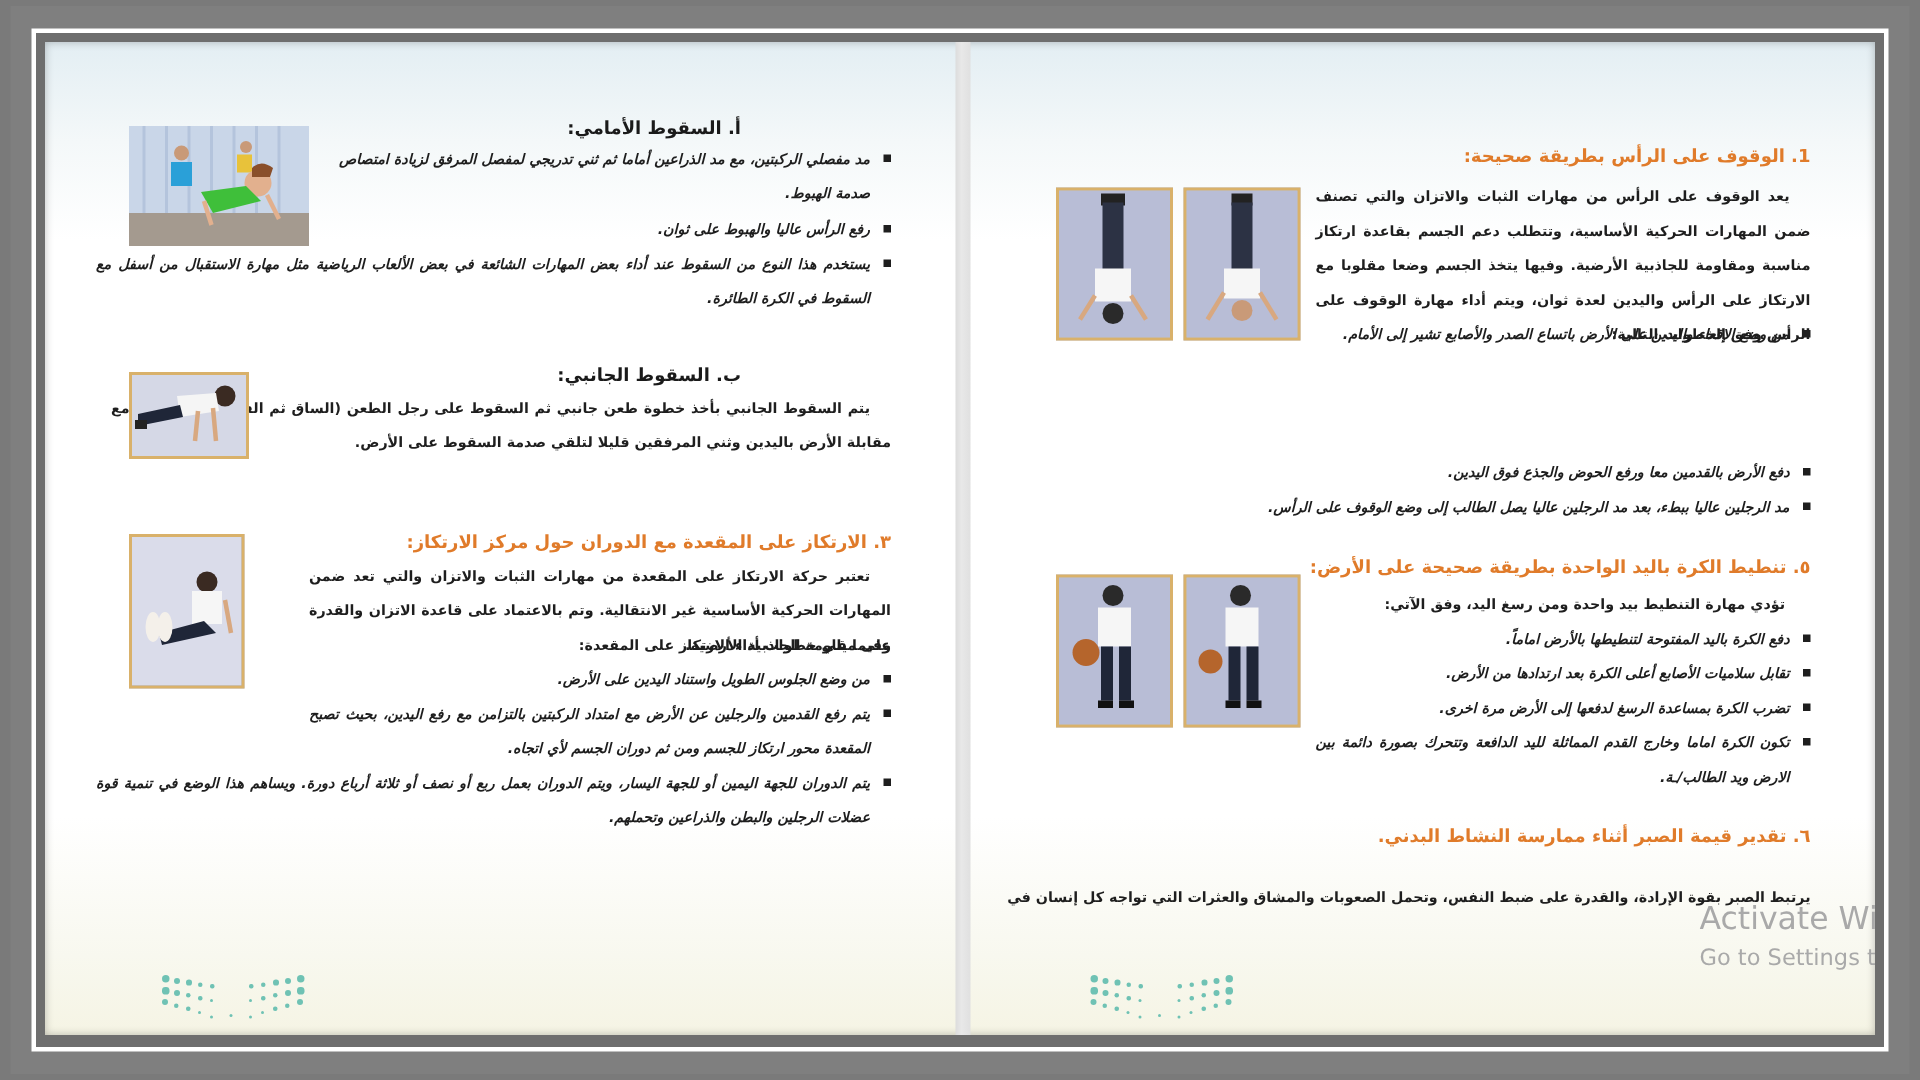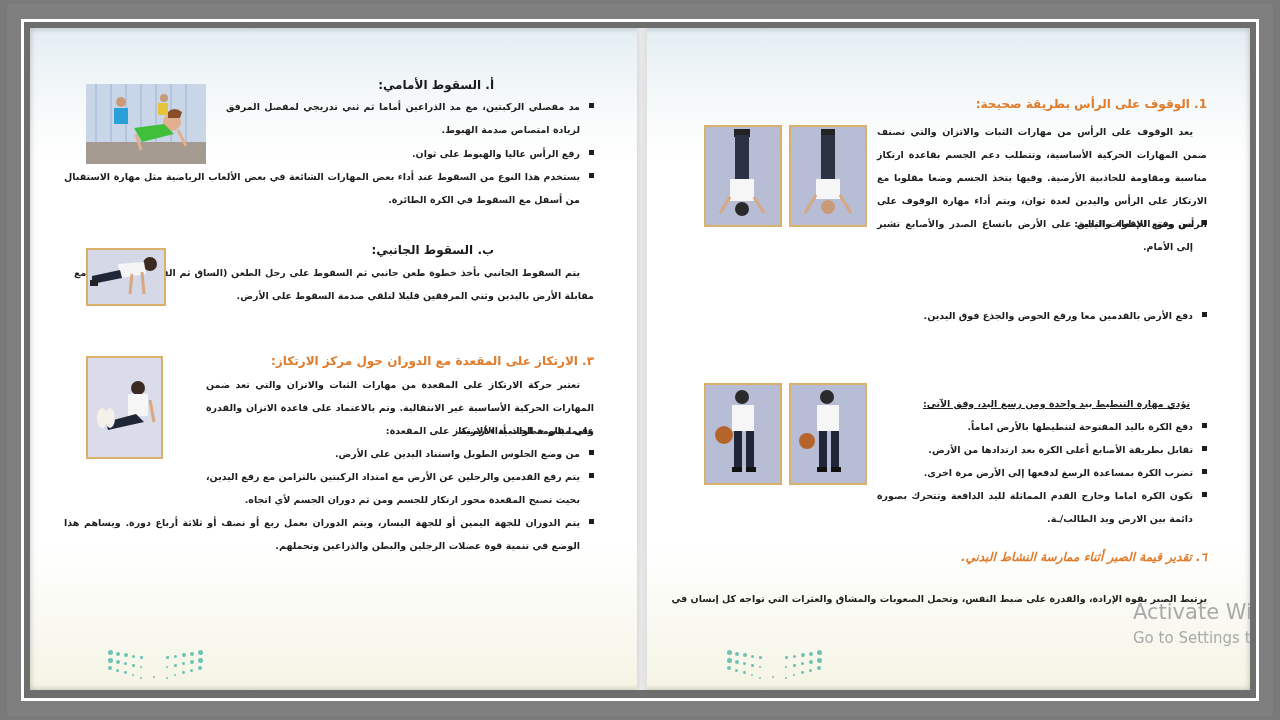--- a/index.html
+++ b/index.html
@@ -41,20 +41,21 @@
   .heading.black { color: #1a1a1a; }
   .heading.orange { color: #e07b2a; }
   .para {
     position: absolute; font-size: 9.5px; color: #1e1e1e; line-height: 23px;
     text-align: justify; font-weight: bold;
   }
   .bullet {
     position: absolute; font-size: 9.5px; color: #1e1e1e; line-height: 23px;
     font-weight: bold; text-align: justify;
     padding-right: 14px;
+    font-style: italic;
   }
   .bullet::before {
     content: ""; position: absolute; right: 0; top: 8px;
     width: 5px; height: 5px; background: #1e1e1e;
   }
   .photo {
     position: absolute; border: 2px solid #d9b16a; background: #b9bfd6; overflow: hidden;
   }
   .photo.soft { border: none; background: linear-gradient(180deg,#c6d3e6,#d7e0ee 60%,#b9b3aa); }
   .logo { position: absolute; width: 95px; height: 34px; }
@@ -169,20 +170,21 @@
   </div>
 
   <div class="gutter"></div>
 
   <div class="page page-right">
 
     <div class="heading orange" style="right:43px; top:69px;">1. الوقوف على الرأس بطريقة صحيحة:</div>
     <div class="para" style="right:43px; top:92px; width:330px; text-indent:14px;">يعد الوقوف على الرأس من مهارات الثبات والاتزان والتي تصنف ضمن المهارات الحركية الأساسية، وتتطلب دعم الجسم بقاعدة ارتكاز مناسبة ومقاومة للجاذبية الأرضية. وفيها يتخذ الجسم وضعا مقلوبا مع الارتكاز على الرأس واليدين لعدة ثوان، ويتم أداء مهارة الوقوف على الرأس وفق الخطوات التالية:</div>
     <div class="bullet" style="right:43px; top:184px; width:330px;">من وضع الإقعاء واليدين على الأرض باتساع الصدر والأصابع تشير إلى الأمام.</div>
     <div class="bullet" style="right:43px; top:276px; width:505px;">دفع الأرض بالقدمين معا ورفع الحوض والجذع فوق اليدين.</div>
+    <div class="bullet" style="right:43px; top:299px; width:505px;">مد الرجلين عاليا ببطء، بعد مد الرجلين عاليا يصل الطالب إلى وضع الوقوف على الرأس.</div>
 
     <div class="photo" style="left:57px; top:97px; width:78px; height:102px;">
       <svg width="74" height="98" viewBox="0 0 74 98">
         <rect width="74" height="98" fill="#b8bdd6"></rect>
         <rect x="28" y="2" width="16" height="8" fill="#222"></rect>
         <rect x="29" y="8" width="14" height="46" fill="#2c3244"></rect>
         <rect x="24" y="52" width="24" height="22" fill="#f6f6f6"></rect>
         <circle cx="36" cy="82" r="7" fill="#2a2a2a"></circle>
         <line x1="24" y1="70" x2="14" y2="86" stroke="#d8a880" stroke-width="3"></line>
         <line x1="48" y1="70" x2="58" y2="86" stroke="#d8a880" stroke-width="3"></line>
@@ -193,23 +195,24 @@
         <rect width="74" height="98" fill="#b8bdd6"></rect>
         <rect x="30" y="2" width="14" height="8" fill="#222"></rect>
         <rect x="30" y="8" width="14" height="46" fill="#2c3244"></rect>
         <rect x="25" y="52" width="24" height="20" fill="#f6f6f6"></rect>
         <circle cx="37" cy="80" r="7" fill="#c99a78"></circle>
         <line x1="25" y1="68" x2="14" y2="86" stroke="#d8a880" stroke-width="3"></line>
         <line x1="49" y1="68" x2="60" y2="86" stroke="#d8a880" stroke-width="3"></line>
       </svg>
     </div>
 
-    <div class="para" style="right:60px; top:364px; width:330px;text-decoration:underline;">تؤدي مهارة التنطيط بيد واحدة ومن رسغ اليد، وفق الآتي:</div>
+    <div class="heading orange" style="right:43px; top:343px;">٥. تنطيط الكرة باليد الواحدة بطريقة صحيحة على الأرض:</div>
+    <div class="para" style="right:60px; top:364px; width:330px;">تؤدي مهارة التنطيط بيد واحدة ومن رسغ اليد، وفق الآتي:</div>
     <div class="bullet" style="right:43px; top:387px; width:330px;">دفع الكرة باليد المفتوحة لتنطيطها بالأرض اماماً.</div>
-    <div class="bullet" style="right:43px; top:410px; width:330px;">تقابل بطريقة الأصابع أعلى الكرة بعد ارتدادها من الأرض.</div>
+    <div class="bullet" style="right:43px; top:410px; width:330px;">تقابل سلاميات الأصابع أعلى الكرة بعد ارتدادها من الأرض.</div>
     <div class="bullet" style="right:43px; top:433px; width:330px;">تضرب الكرة بمساعدة الرسغ لدفعها إلى الأرض مرة اخرى.</div>
     <div class="bullet" style="right:43px; top:456px; width:330px;">تكون الكرة اماما وخارج القدم المماثلة لليد الدافعة وتتحرك بصورة دائمة بين الارض ويد الطالب/ـة.</div>
 
     <div class="photo" style="left:57px; top:355px; width:78px; height:102px;">
       <svg width="74" height="98" viewBox="0 0 74 98">
         <rect width="74" height="98" fill="#b8bdd6"></rect>
         <circle cx="36" cy="12" r="7" fill="#2a2a2a"></circle>
         <rect x="26" y="20" width="22" height="26" fill="#f6f6f6"></rect>
         <rect x="28" y="46" width="8" height="36" fill="#1f2638"></rect>
         <rect x="40" y="46" width="8" height="36" fill="#1f2638"></rect>
@@ -224,21 +227,21 @@
         <circle cx="36" cy="12" r="7" fill="#2a2a2a"></circle>
         <rect x="26" y="20" width="22" height="26" fill="#f6f6f6"></rect>
         <rect x="28" y="46" width="8" height="36" fill="#1f2638"></rect>
         <rect x="40" y="46" width="8" height="36" fill="#1f2638"></rect>
         <circle cx="16" cy="56" r="8" fill="#b5652c"></circle>
         <rect x="26" y="82" width="10" height="5" fill="#111"></rect>
         <rect x="40" y="82" width="10" height="5" fill="#111"></rect>
       </svg>
     </div>
 
-    <div class="heading orange" style="right:43px; top:522px;font-style:italic;">٦. تقدير قيمة الصبر أثناء ممارسة النشاط البدني.</div>
+    <div class="heading orange" style="right:43px; top:522px;">٦. تقدير قيمة الصبر أثناء ممارسة النشاط البدني.</div>
     <div class="para" style="right:43px; top:559px; width:520px; white-space:nowrap; text-align:center;">يرتبط الصبر بقوة الإرادة، والقدرة على ضبط النفس، وتحمل الصعوبات والمشاق والعثرات التي تواجه كل إنسان في</div>
 
     <div class="logo" style="left:80px; top:622px;" id="logo-right">
         <div class="dot" style="left: 0px; top: 0px; width: 5px; height: 5px; background: rgb(111, 194, 180);"></div>
         <div class="dot" style="left: 90px; top: 0px; width: 5px; height: 5px; background: rgb(111, 194, 180);"></div>
         <div class="dot" style="left: 8px; top: 1.5px; width: 4.4px; height: 4.4px; background: rgb(111, 194, 180);"></div>
         <div class="dot" style="left: 82px; top: 1.5px; width: 4.4px; height: 4.4px; background: rgb(111, 194, 180);"></div>
         <div class="dot" style="left: 16px; top: 3px; width: 3.8px; height: 3.8px; background: rgb(111, 194, 180);"></div>
         <div class="dot" style="left: 74px; top: 3px; width: 3.8px; height: 3.8px; background: rgb(111, 194, 180);"></div>
         <div class="dot" style="left: 24px; top: 4.5px; width: 3.2px; height: 3.2px; background: rgb(111, 194, 180);"></div>

